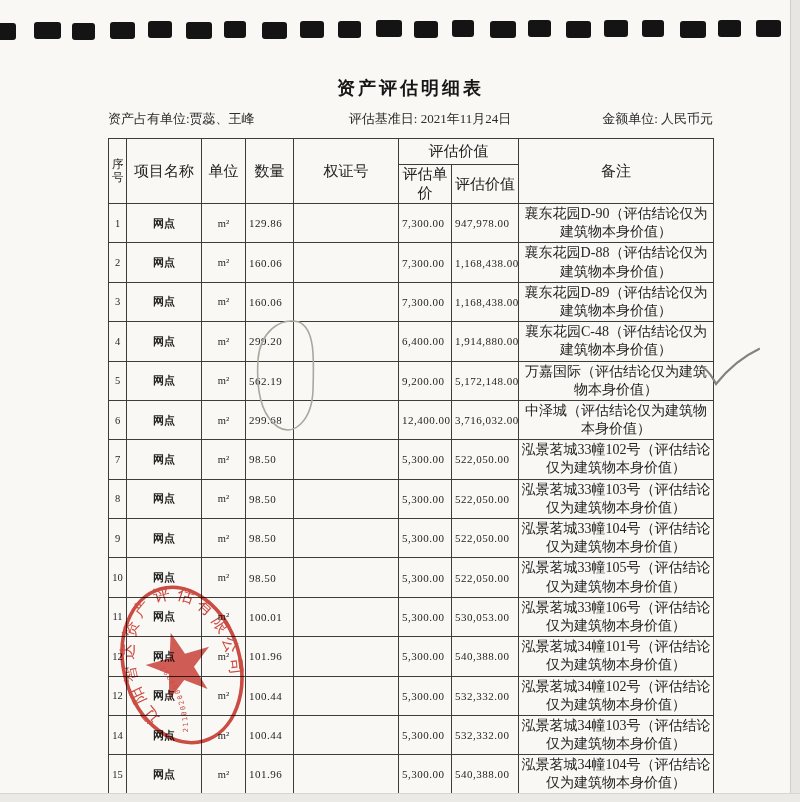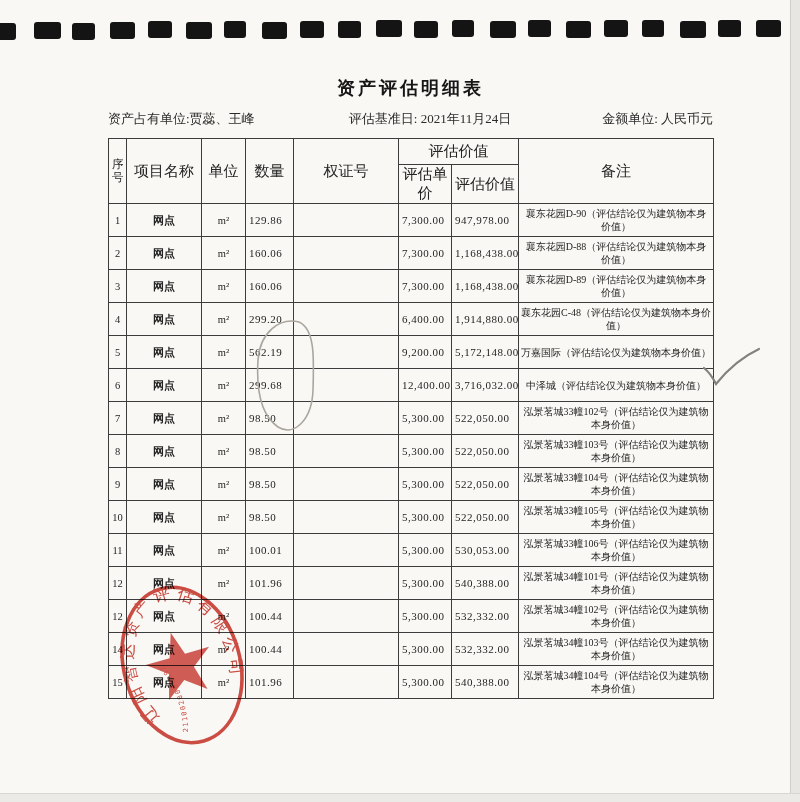--- a/index.html
+++ b/index.html
@@ -32,21 +32,21 @@
         font-size:11px;color:#242424;padding:0 3px;overflow:hidden;}
   table{border:1.5px solid #303030;}
   thead td{text-align:center;font-size:15px;}
   tr.hrow{height:26px;}
   tbody tr{height:33px;}
   .c-seq{text-align:center;font-size:10.5px;}
   .c-name{text-align:center;font-weight:bold;}
   .c-unit{text-align:center;font-size:10.5px;}
   .c-qty{text-align:left;letter-spacing:.5px;}
   .c-price,.c-val{text-align:left;padding-right:8px;letter-spacing:.5px;}
-  .c-rem{font-size:10px;text-align:center;line-height:1.3;padding:1px 2px;}
+  .c-rem{font-size:14px;text-align:center;line-height:1.3;padding:1px 2px;}
   .seq-head{line-height:1.15;font-size:11.5px;}
   
   .overlay{position:absolute;left:0;top:0;width:800px;height:802px;pointer-events:none;}
   .stamp{position:absolute;left:62px;top:545px;width:240px;height:240px;pointer-events:none;
          mix-blend-mode:multiply;opacity:.93;}
 </style>
 </head>
 <body>
 
 <div class="holes">

